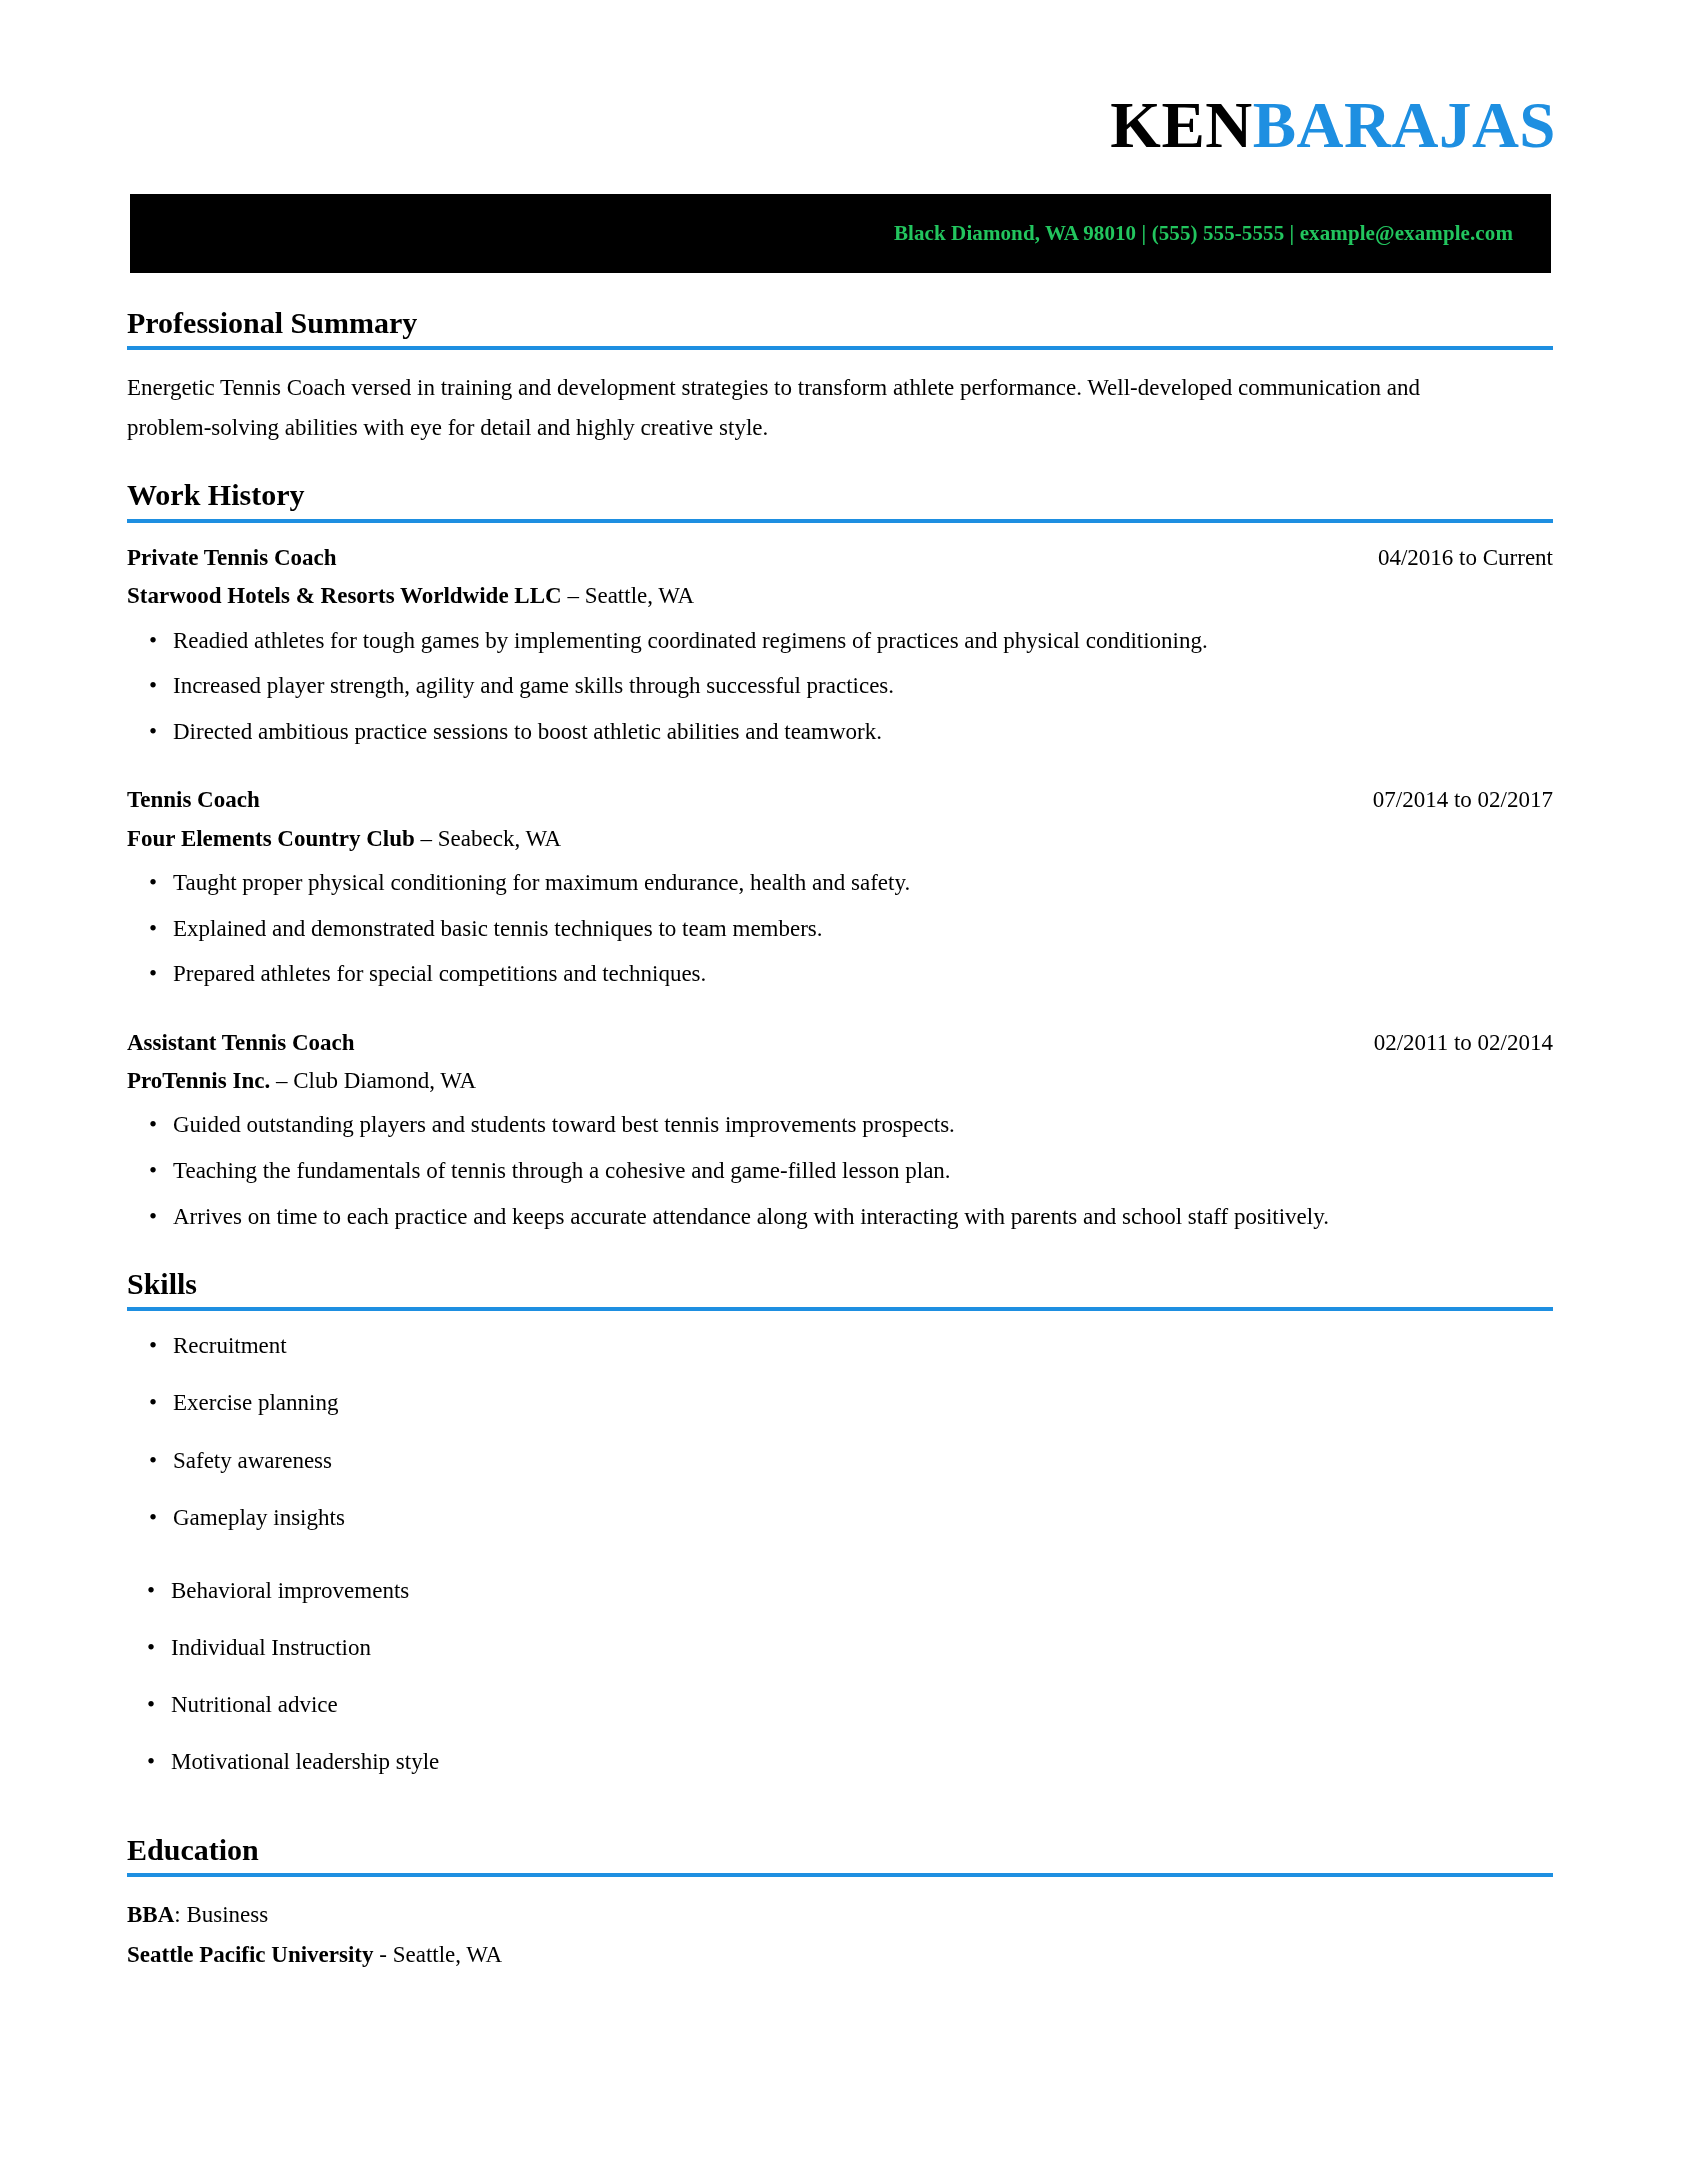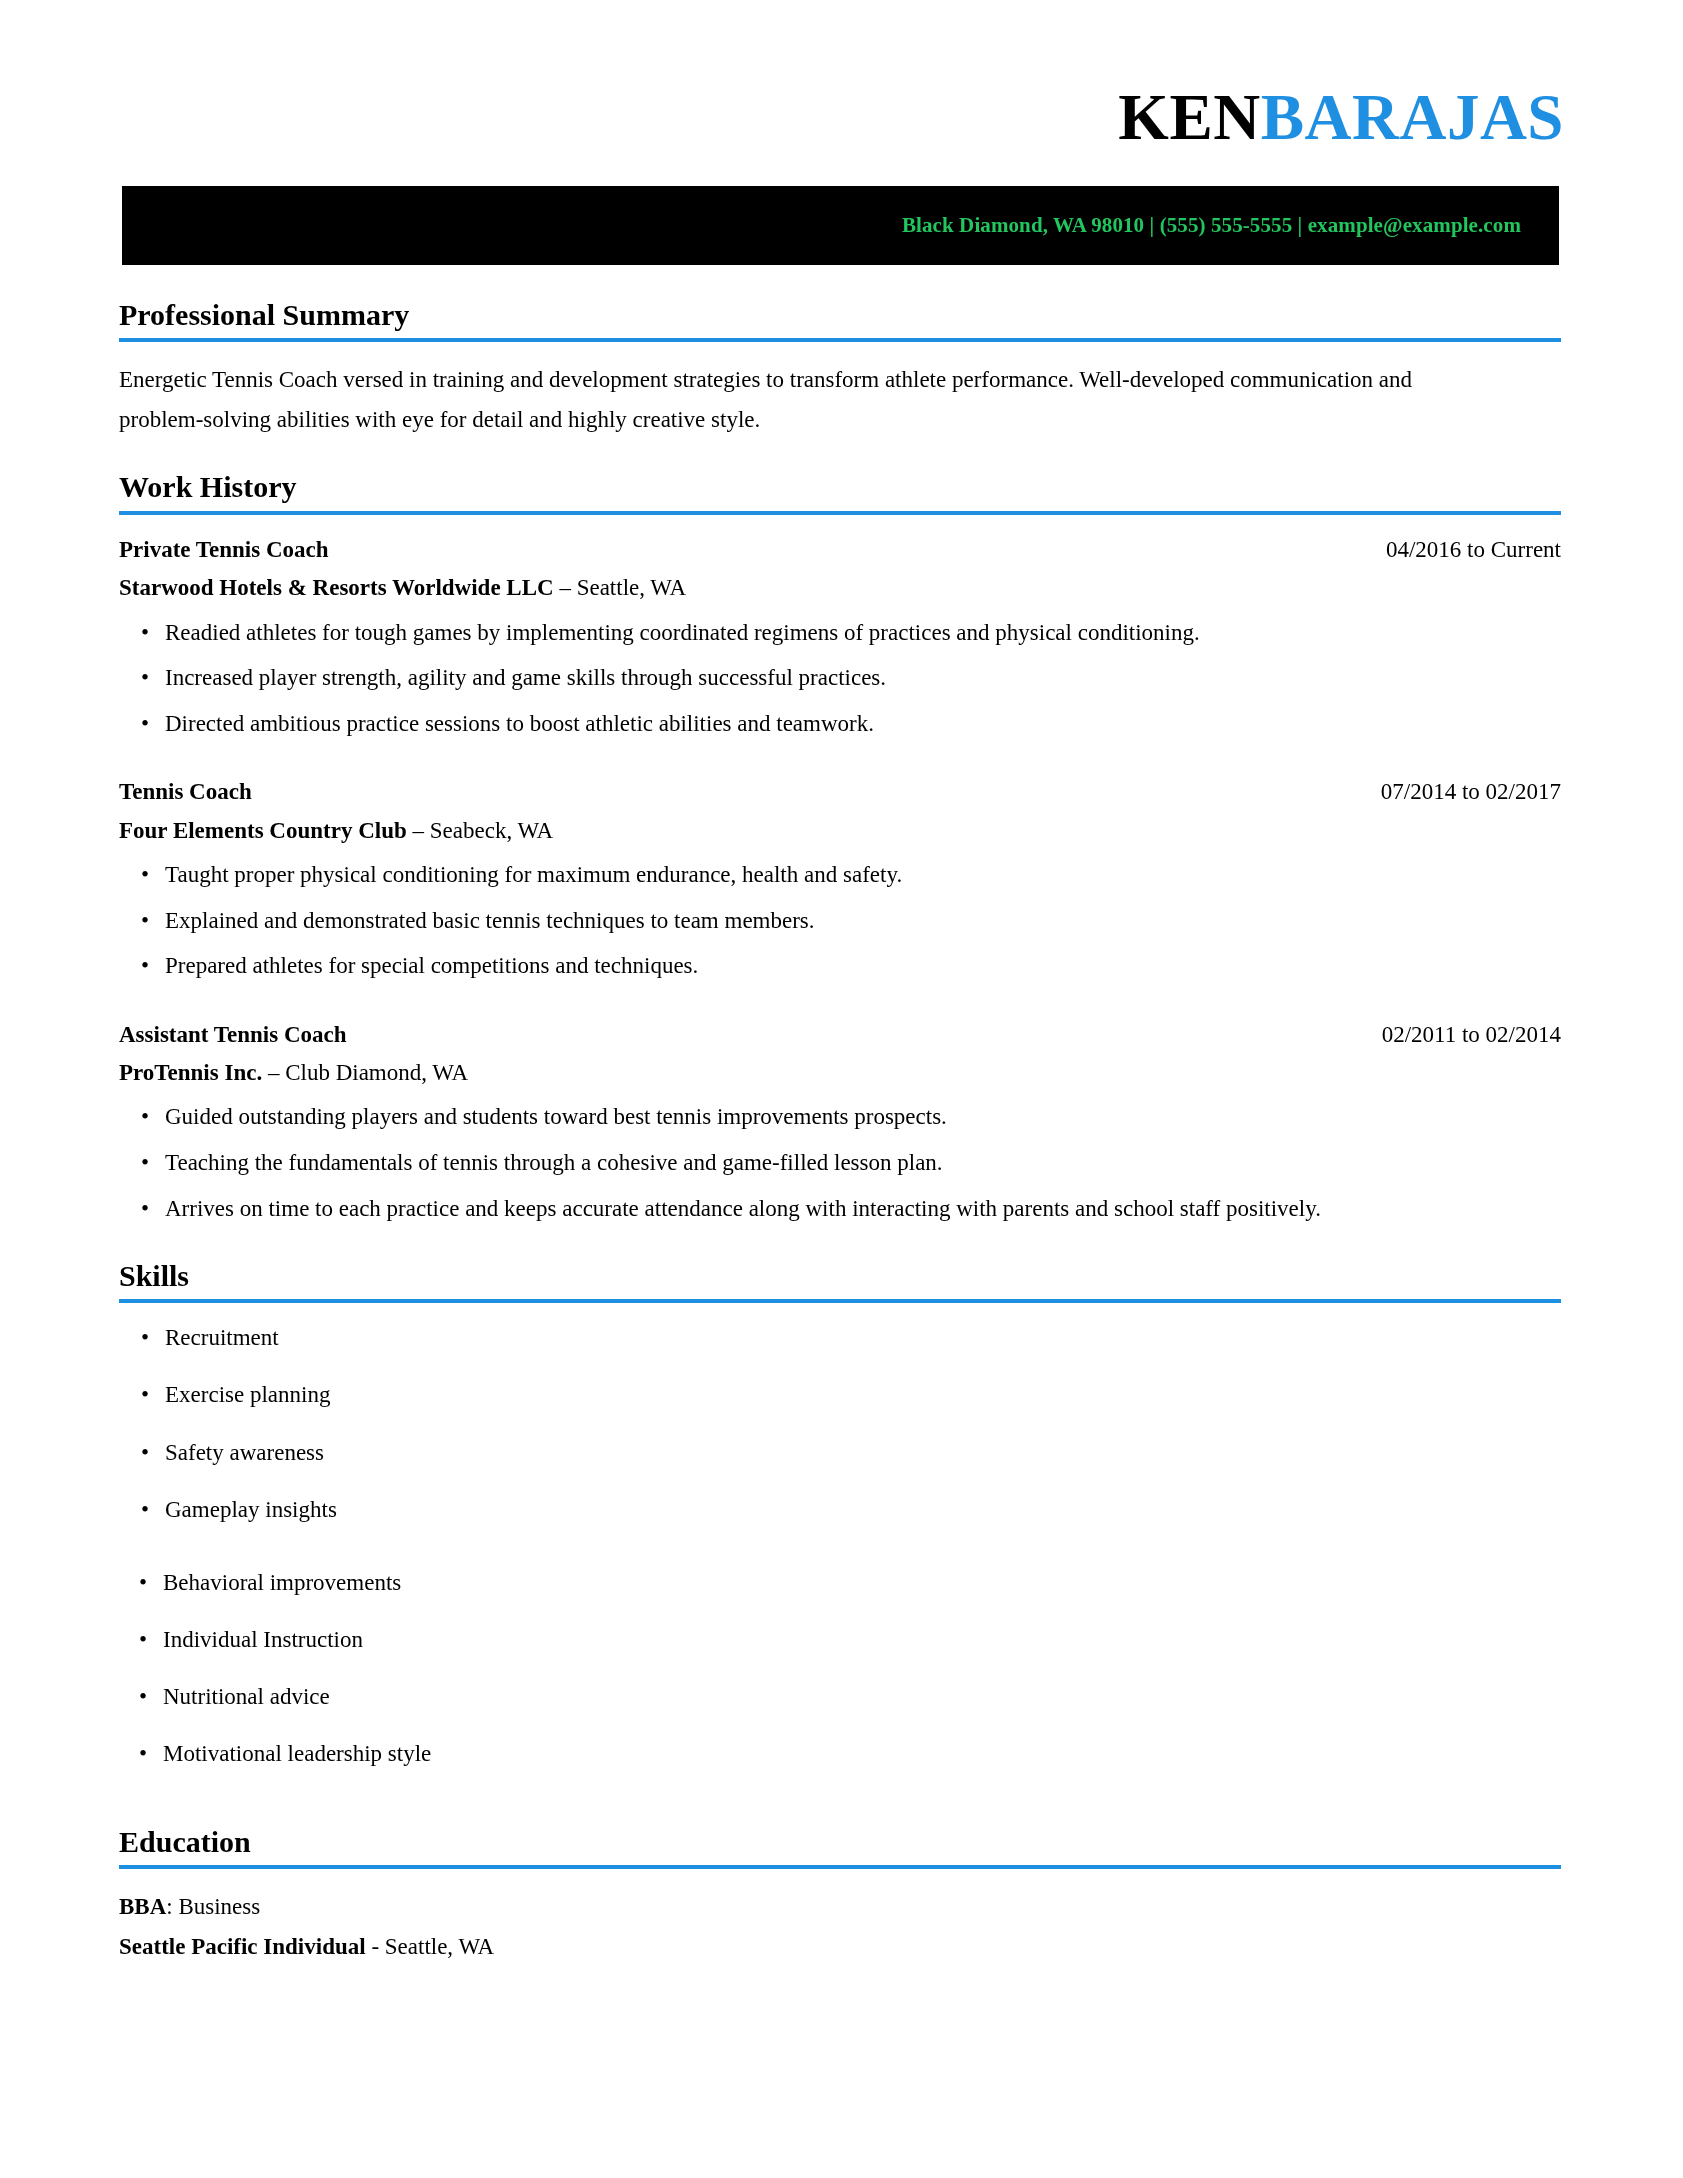--- a/index.html
+++ b/index.html
@@ -14,21 +14,21 @@
     font-family: "Liberation Serif", "DejaVu Serif", serif;
     color: #000000;
     -webkit-font-smoothing: antialiased;
   }
 
   .page {
     position: relative;
     width: 1683px;
     height: 2178px;
     background: #ffffff;
-    padding: 8px;
+    padding: 16px;
     overflow: hidden;
   }
 
   
   .name-header {
     padding: 77px 111px 0 111px;
     text-align: right;
   }
   .name-line {
     font-size: 65px;
@@ -265,18 +265,18 @@
             <li>Motivational leadership style</li>
           </ul>
         </div>
       </div>
     </div>
 
     <div class="section">
       <div class="section-title">Education</div>
       <div class="section-rule"></div>
       <div class="edu-line"><span class="b">BBA</span><span class="n">: Business</span></div>
-      <div class="edu-line"><span class="b">Seattle Pacific Individual</span><span class="n"> - Seattle, WA</span></div>
+      <div class="edu-line"><span class="b">Seattle Pacific University</span><span class="n"> - Seattle, WA</span></div>
     </div>
 
   </div>
 </div>
 
 
 </body></html>

